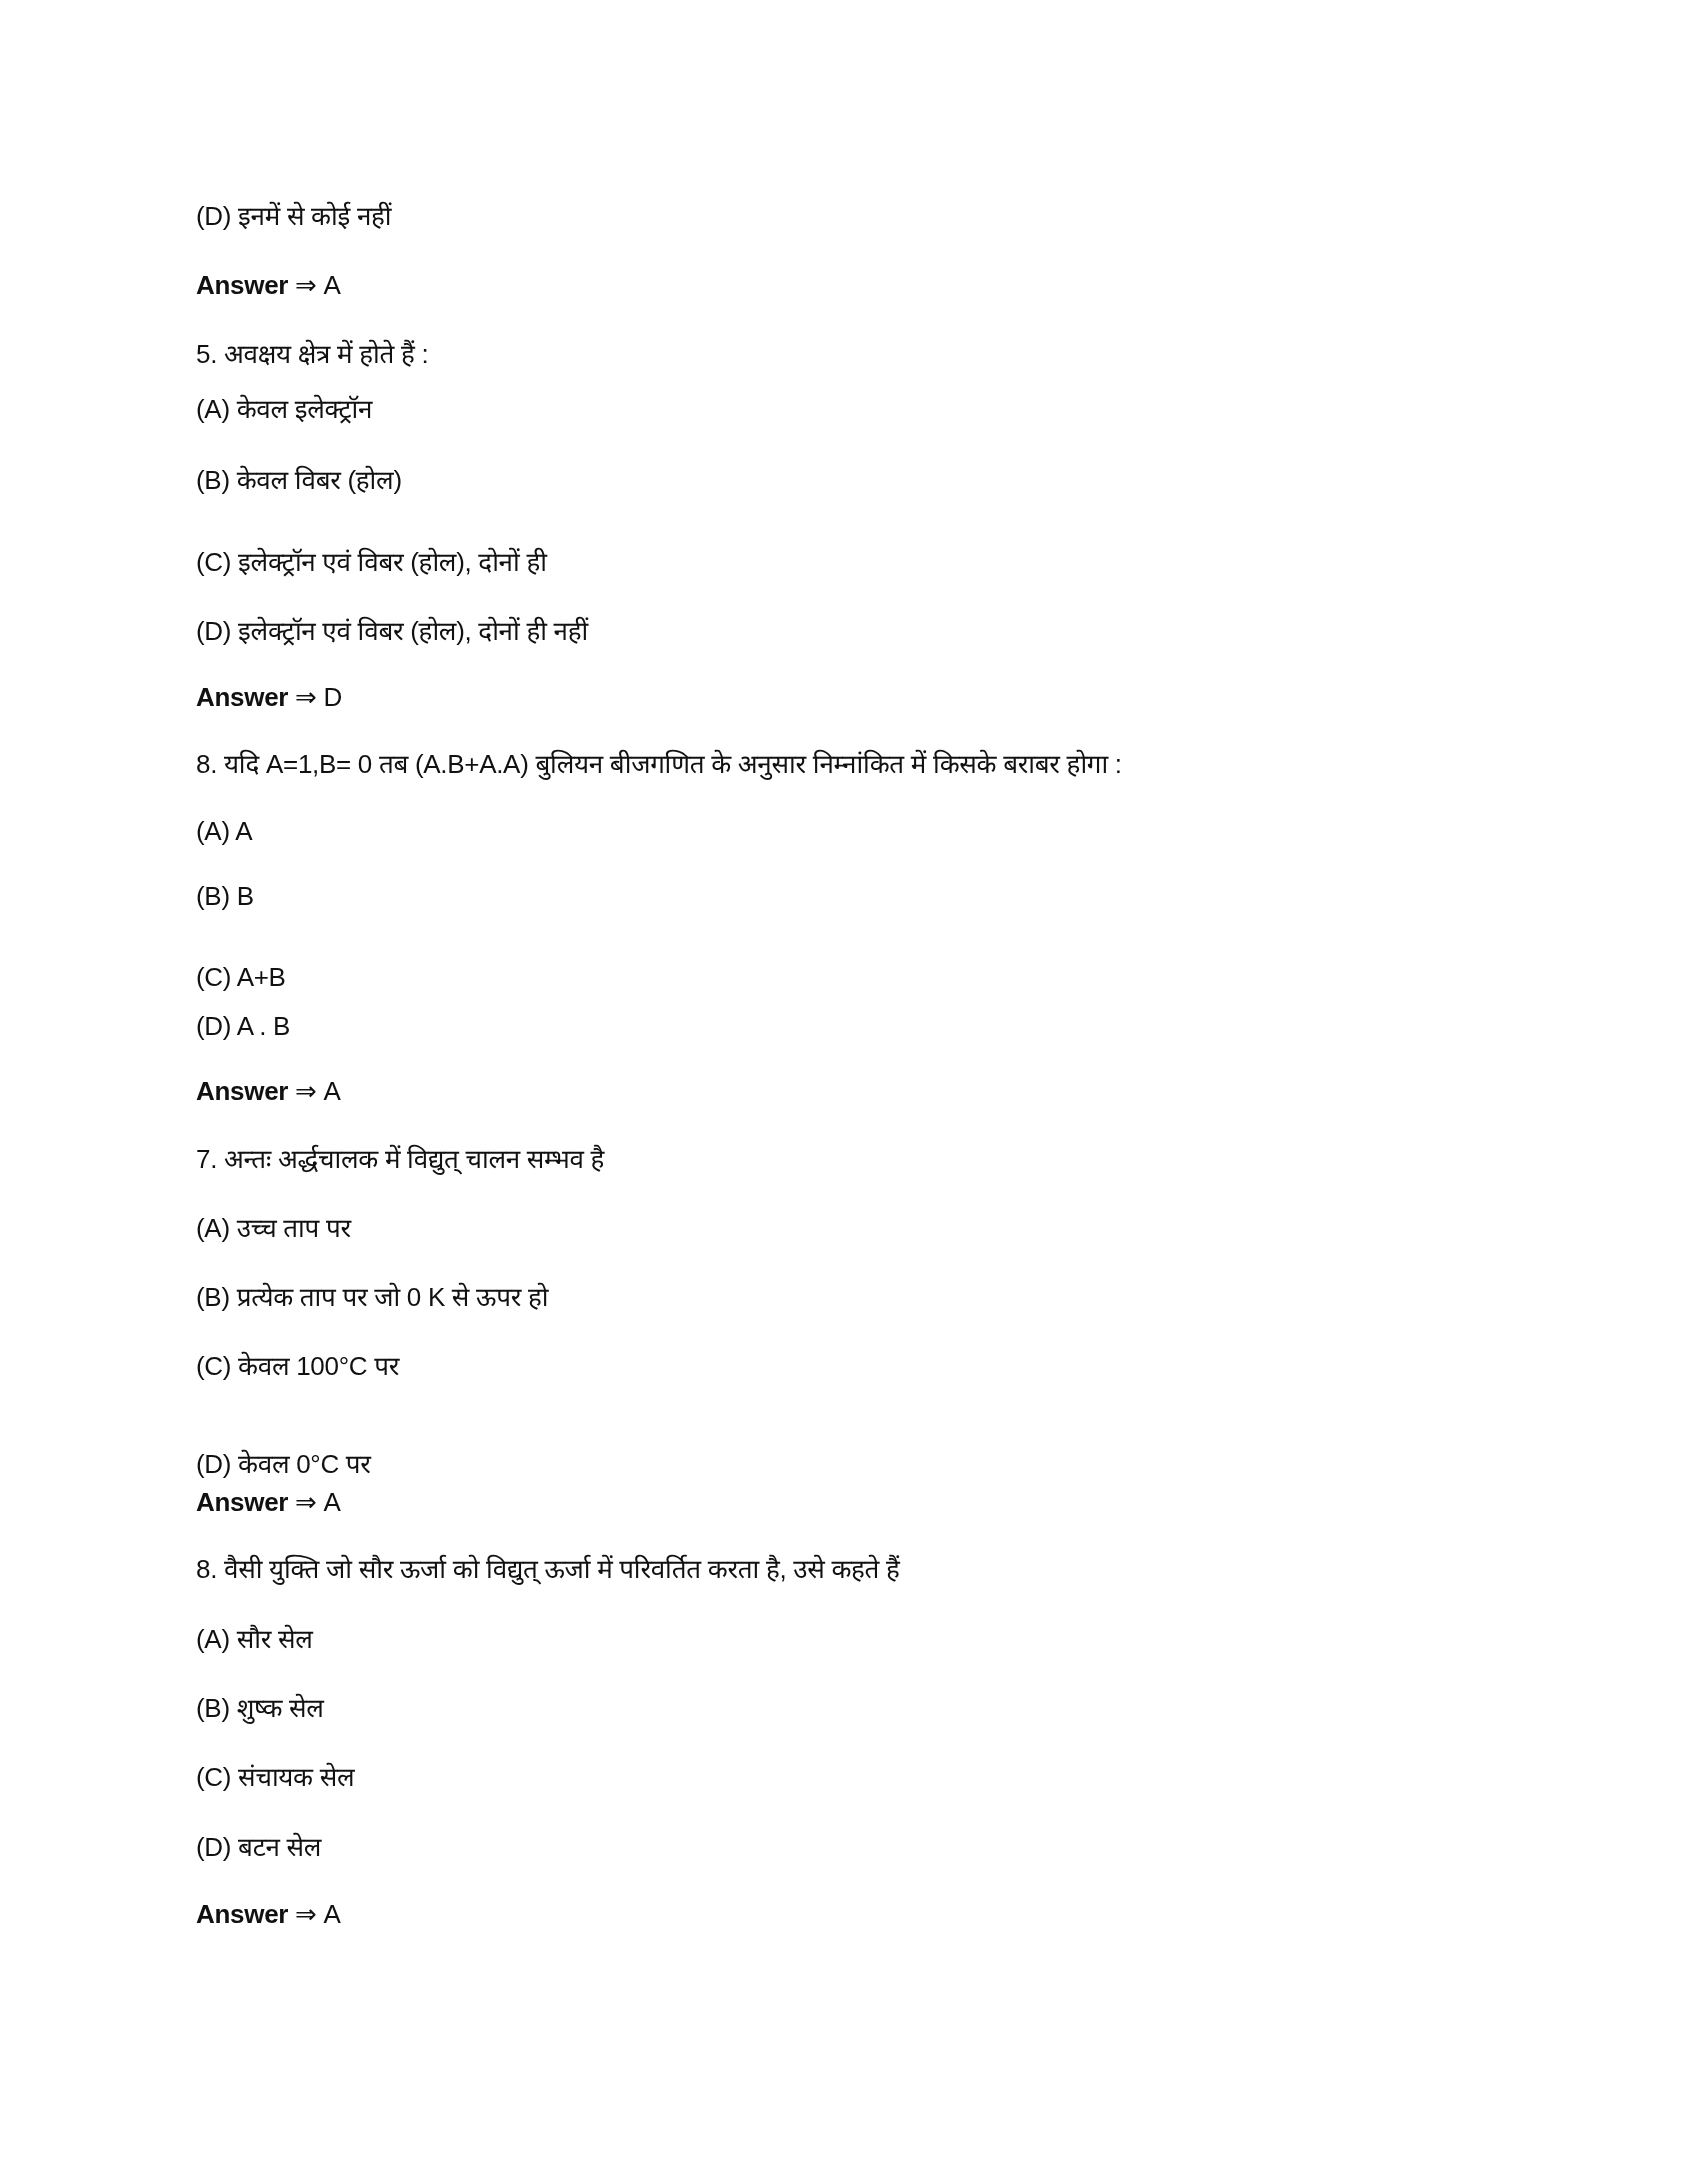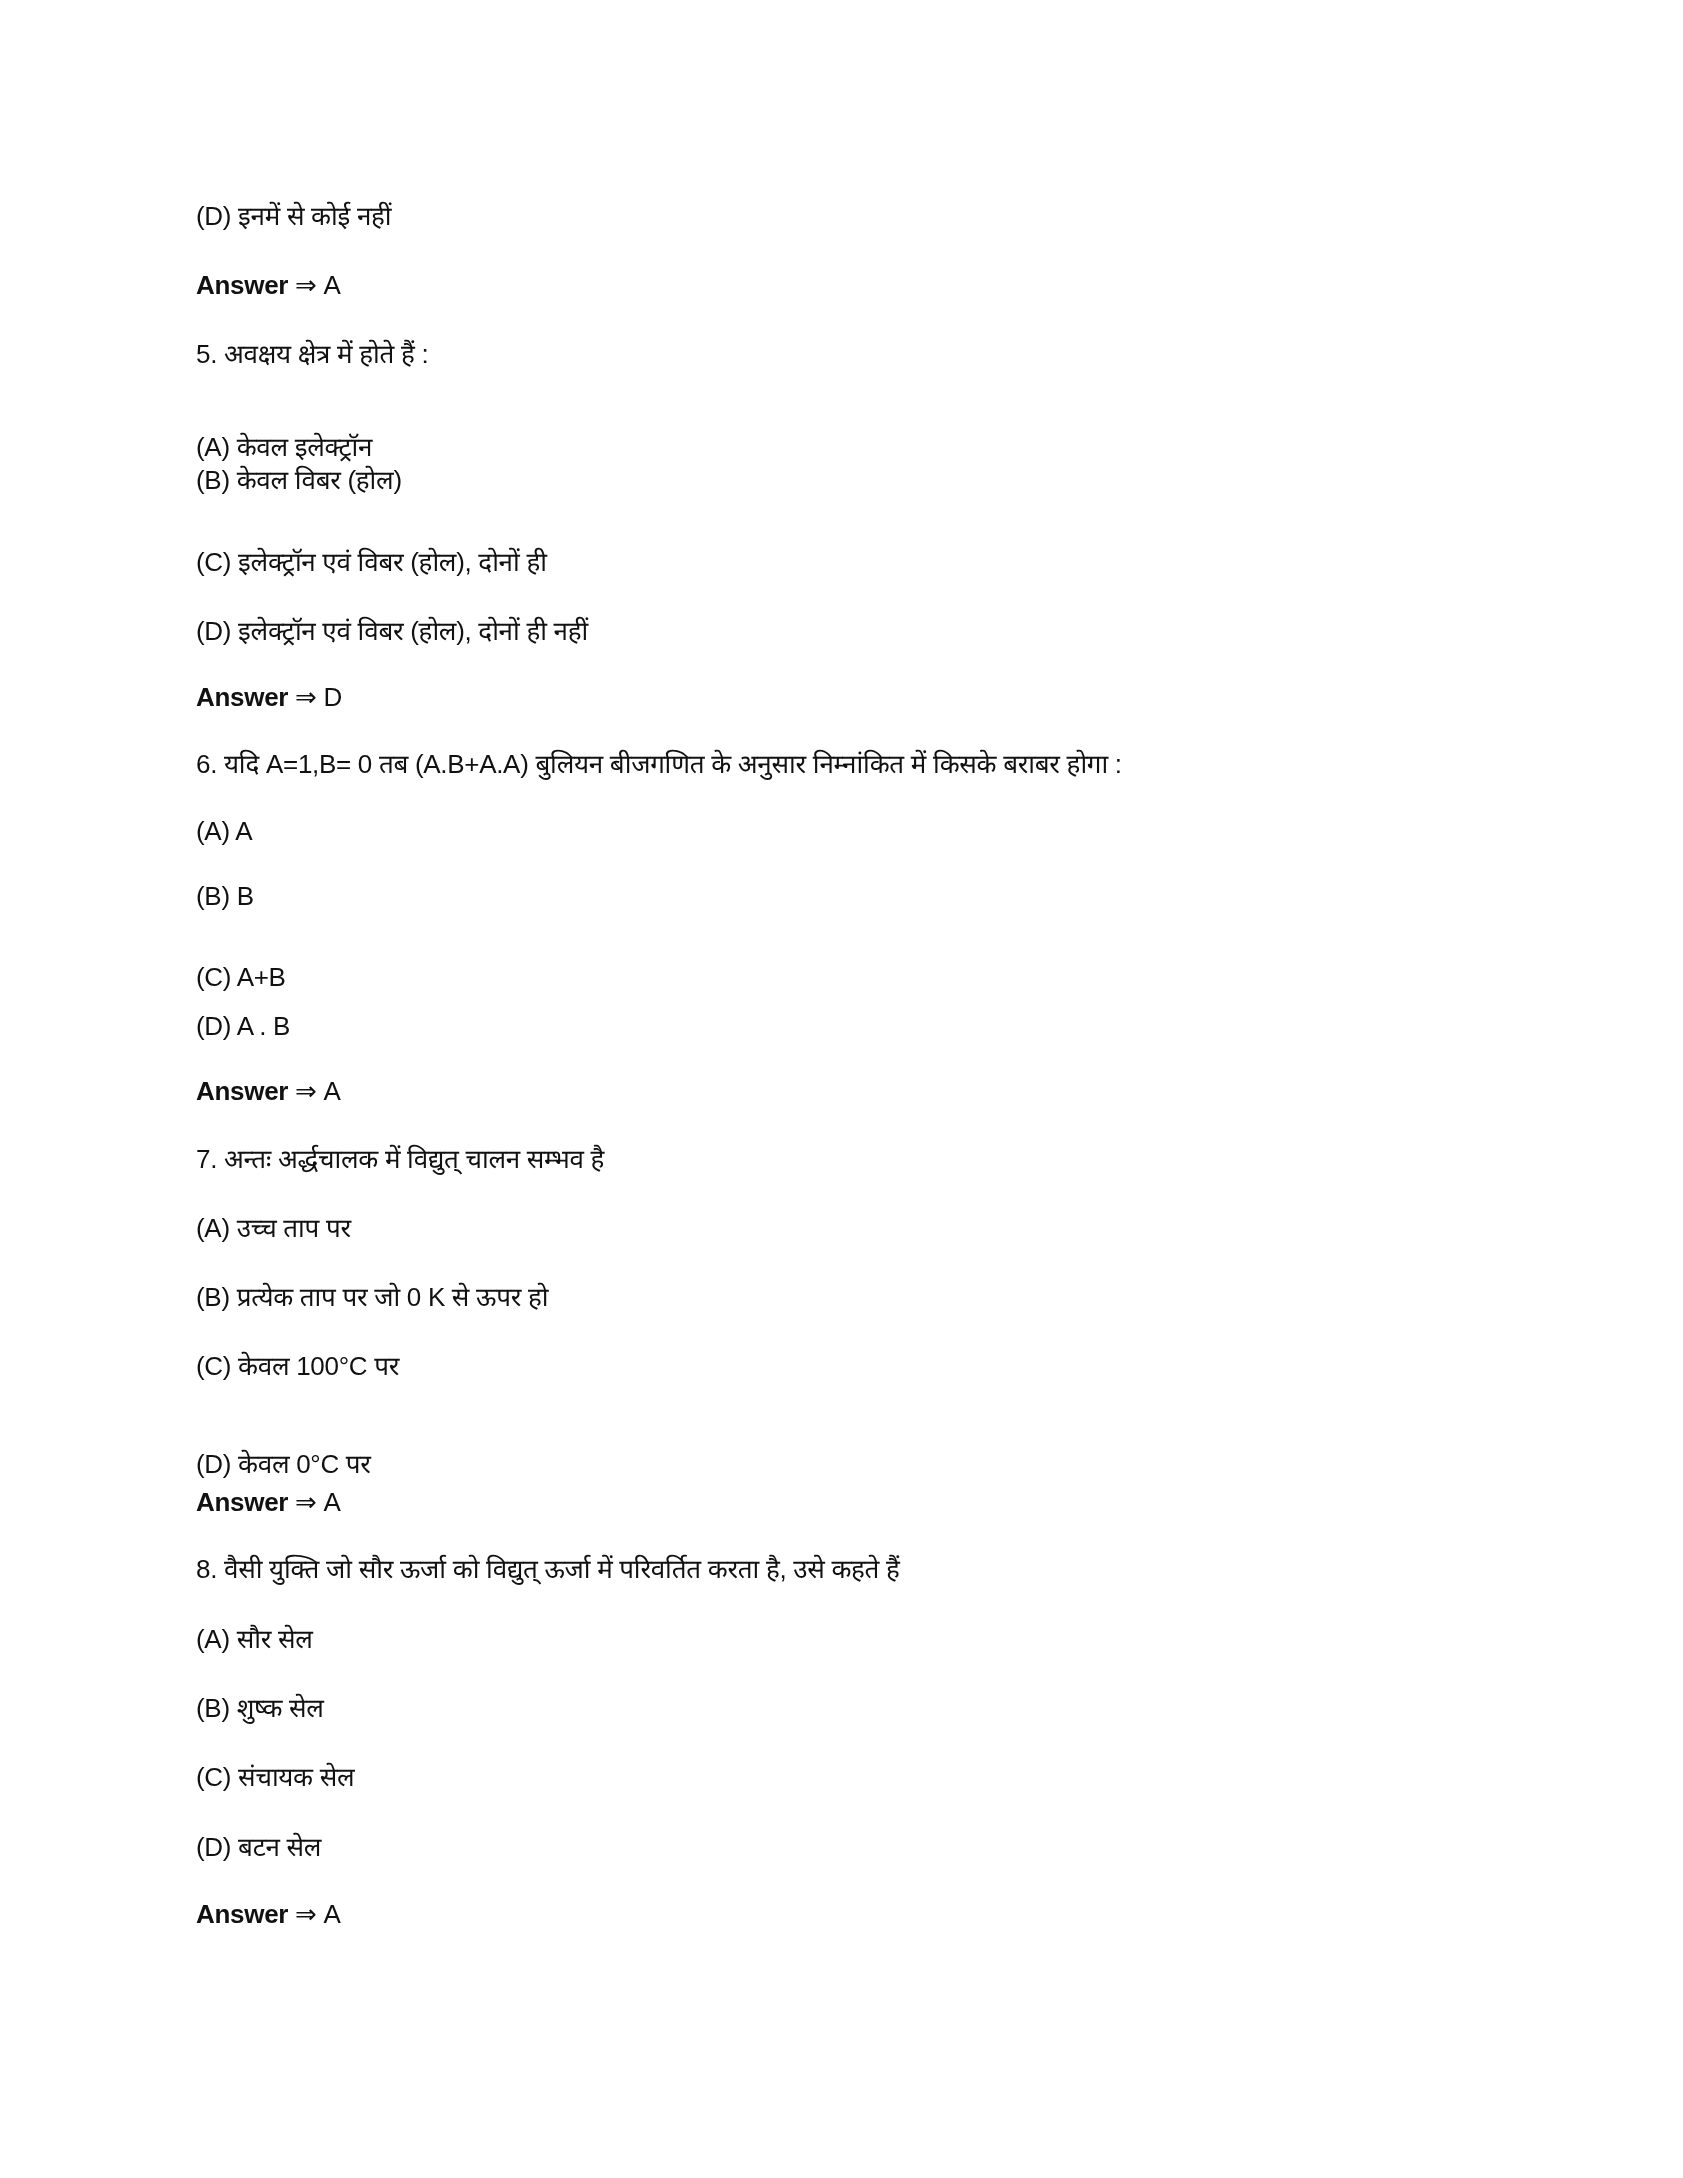--- a/index.html
+++ b/index.html
@@ -43,31 +43,31 @@
 <div class="page">
 
   <div class="line" style="top:196px">(D) इनमें से कोई नहीं</div>
   <div class="line answer" style="top:265px">
     <span>Answer</span>
     <span class="arrow">⇒</span>
     <span class="ans-val">A</span>
   </div>
 
   <div class="line" style="top:334px">5. अवक्षय क्षेत्र में होते हैं :</div>
-  <div class="line" style="top:427px">(A) केवल इलेक्ट्रॉन</div>
+  <div class="line" style="top:389px">(A) केवल इलेक्ट्रॉन</div>
   <div class="line" style="top:460px">(B) केवल विबर (होल)</div>
   <div class="line" style="top:611px">(D) इलेक्ट्रॉन एवं विबर (होल), दोनों ही नहीं</div>
   <div class="line" style="top:542px">(C) इलेक्ट्रॉन एवं विबर (होल), दोनों ही</div>
   <div class="line answer" style="top:677px">
     <span>Answer</span>
     <span class="arrow">⇒</span>
     <span class="ans-val">D</span>
   </div>
 
-  <div class="line" style="top:744px">6. यदि A=1,B= 0 तब (A.B+A.A) बुलियन बीजगणित के अनुसार निम्नांकित में किसके बराबर होगा :</div>
+  <div class="line" style="top:744px">8. यदि A=1,B= 0 तब (A.B+A.A) बुलियन बीजगणित के अनुसार निम्नांकित में किसके बराबर होगा :</div>
   <div class="line" style="top:811px">(A) A</div>
   <div class="line" style="top:876px">(B) B</div>
   <div class="line" style="top:957px">(C) A+B</div>
   <div class="line" style="top:1006px">(D) A . B</div>
   <div class="line answer" style="top:1071px">
     <span>Answer</span>
     <span class="arrow">⇒</span>
     <span class="ans-val">A</span>
   </div>
 

